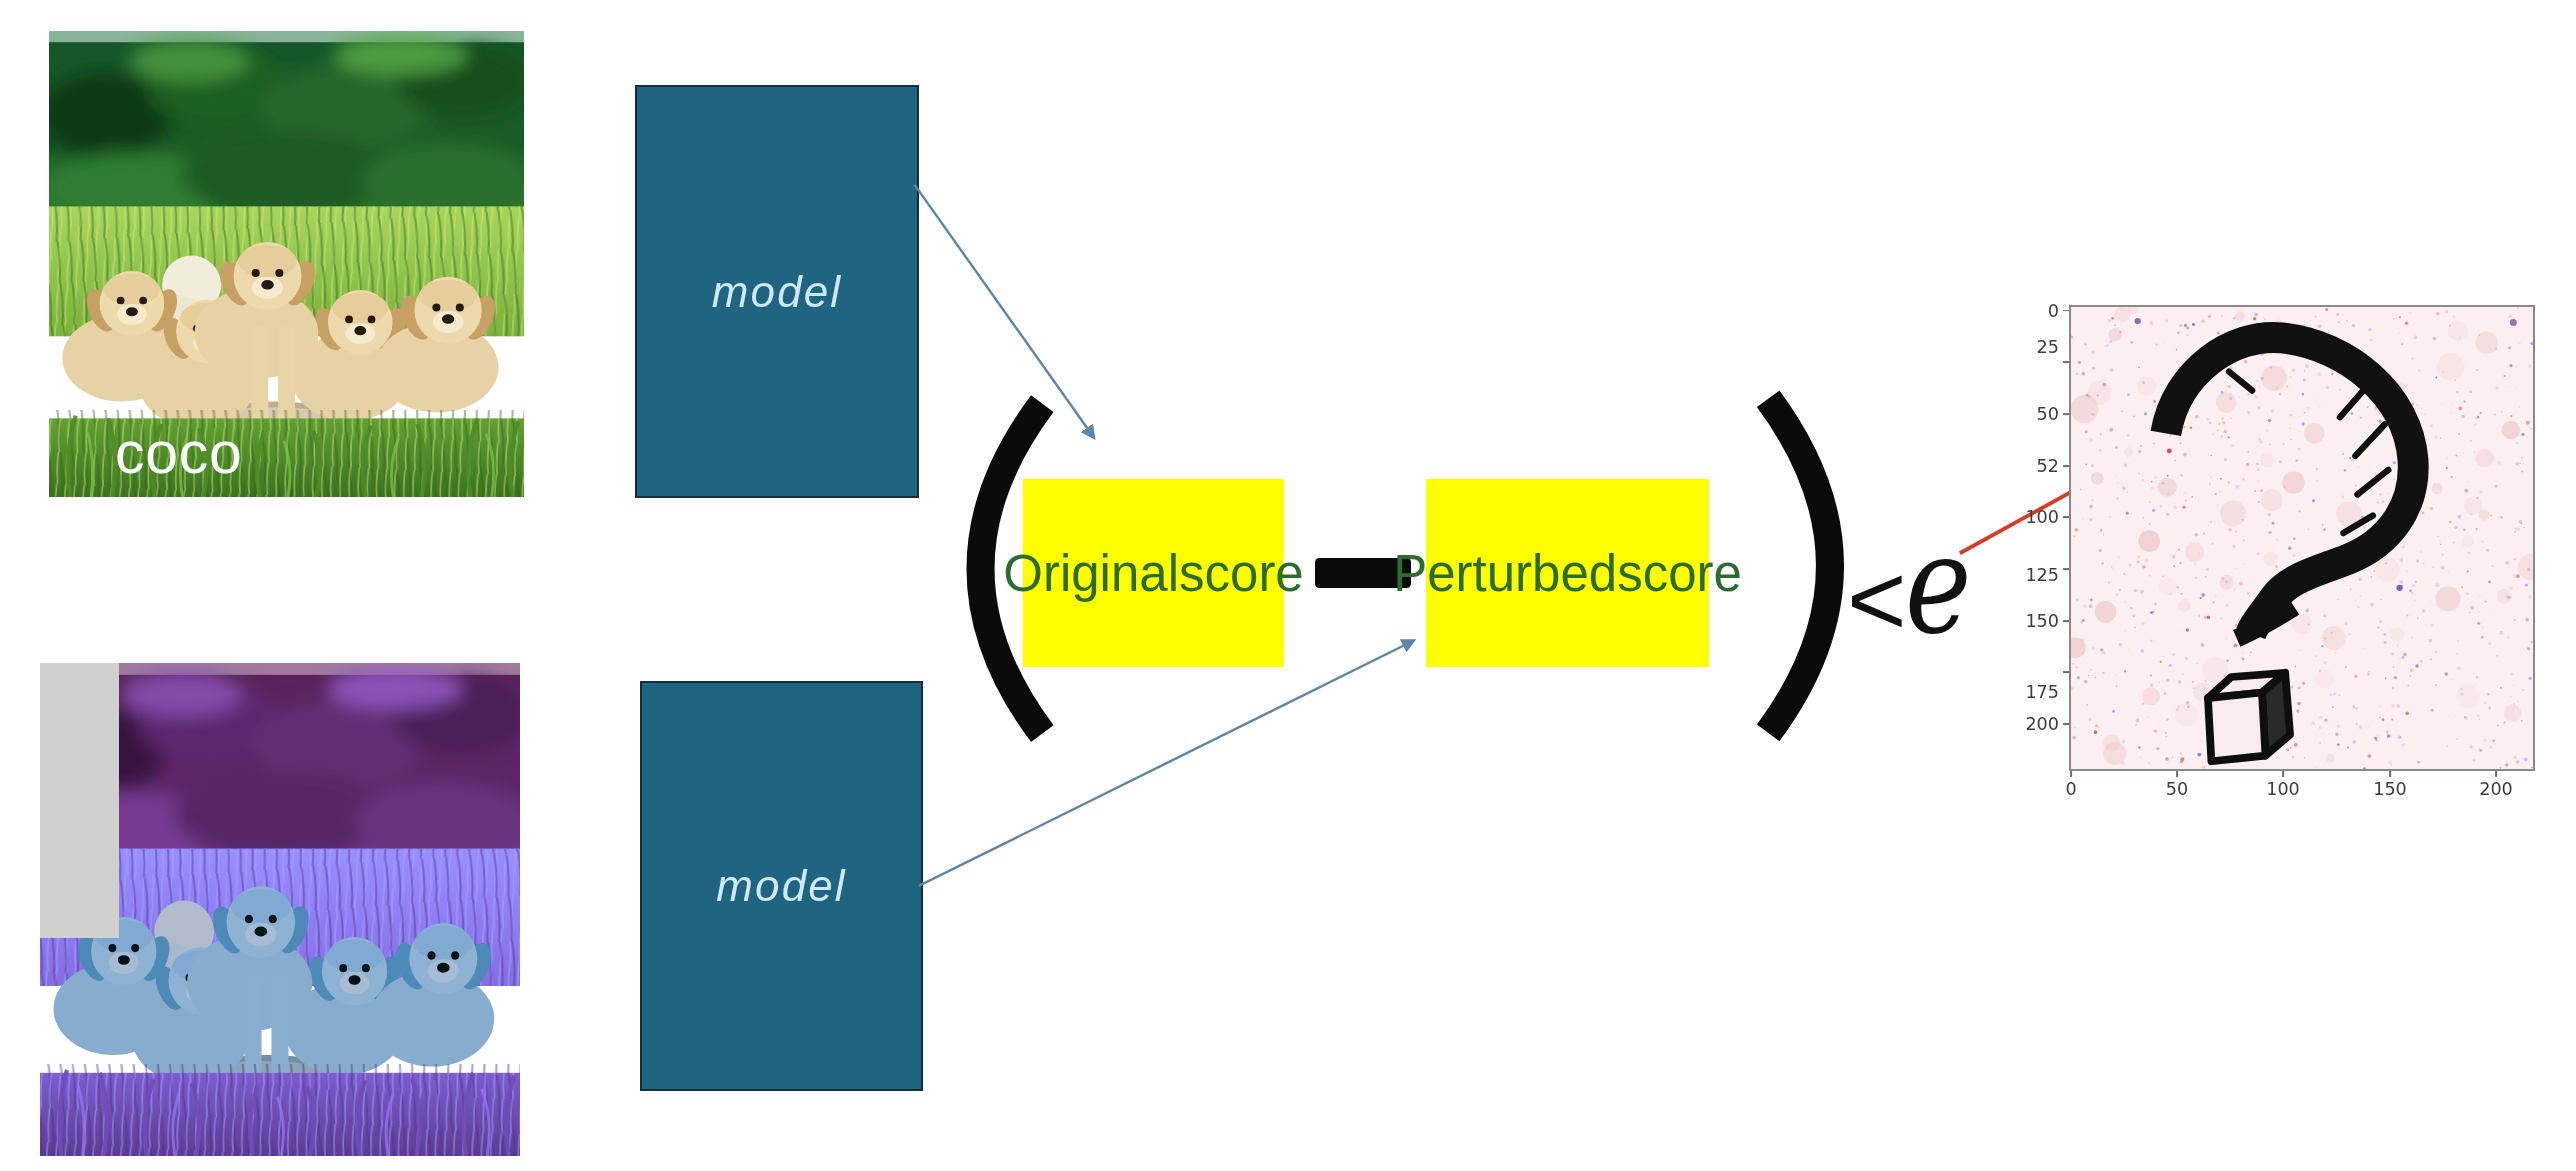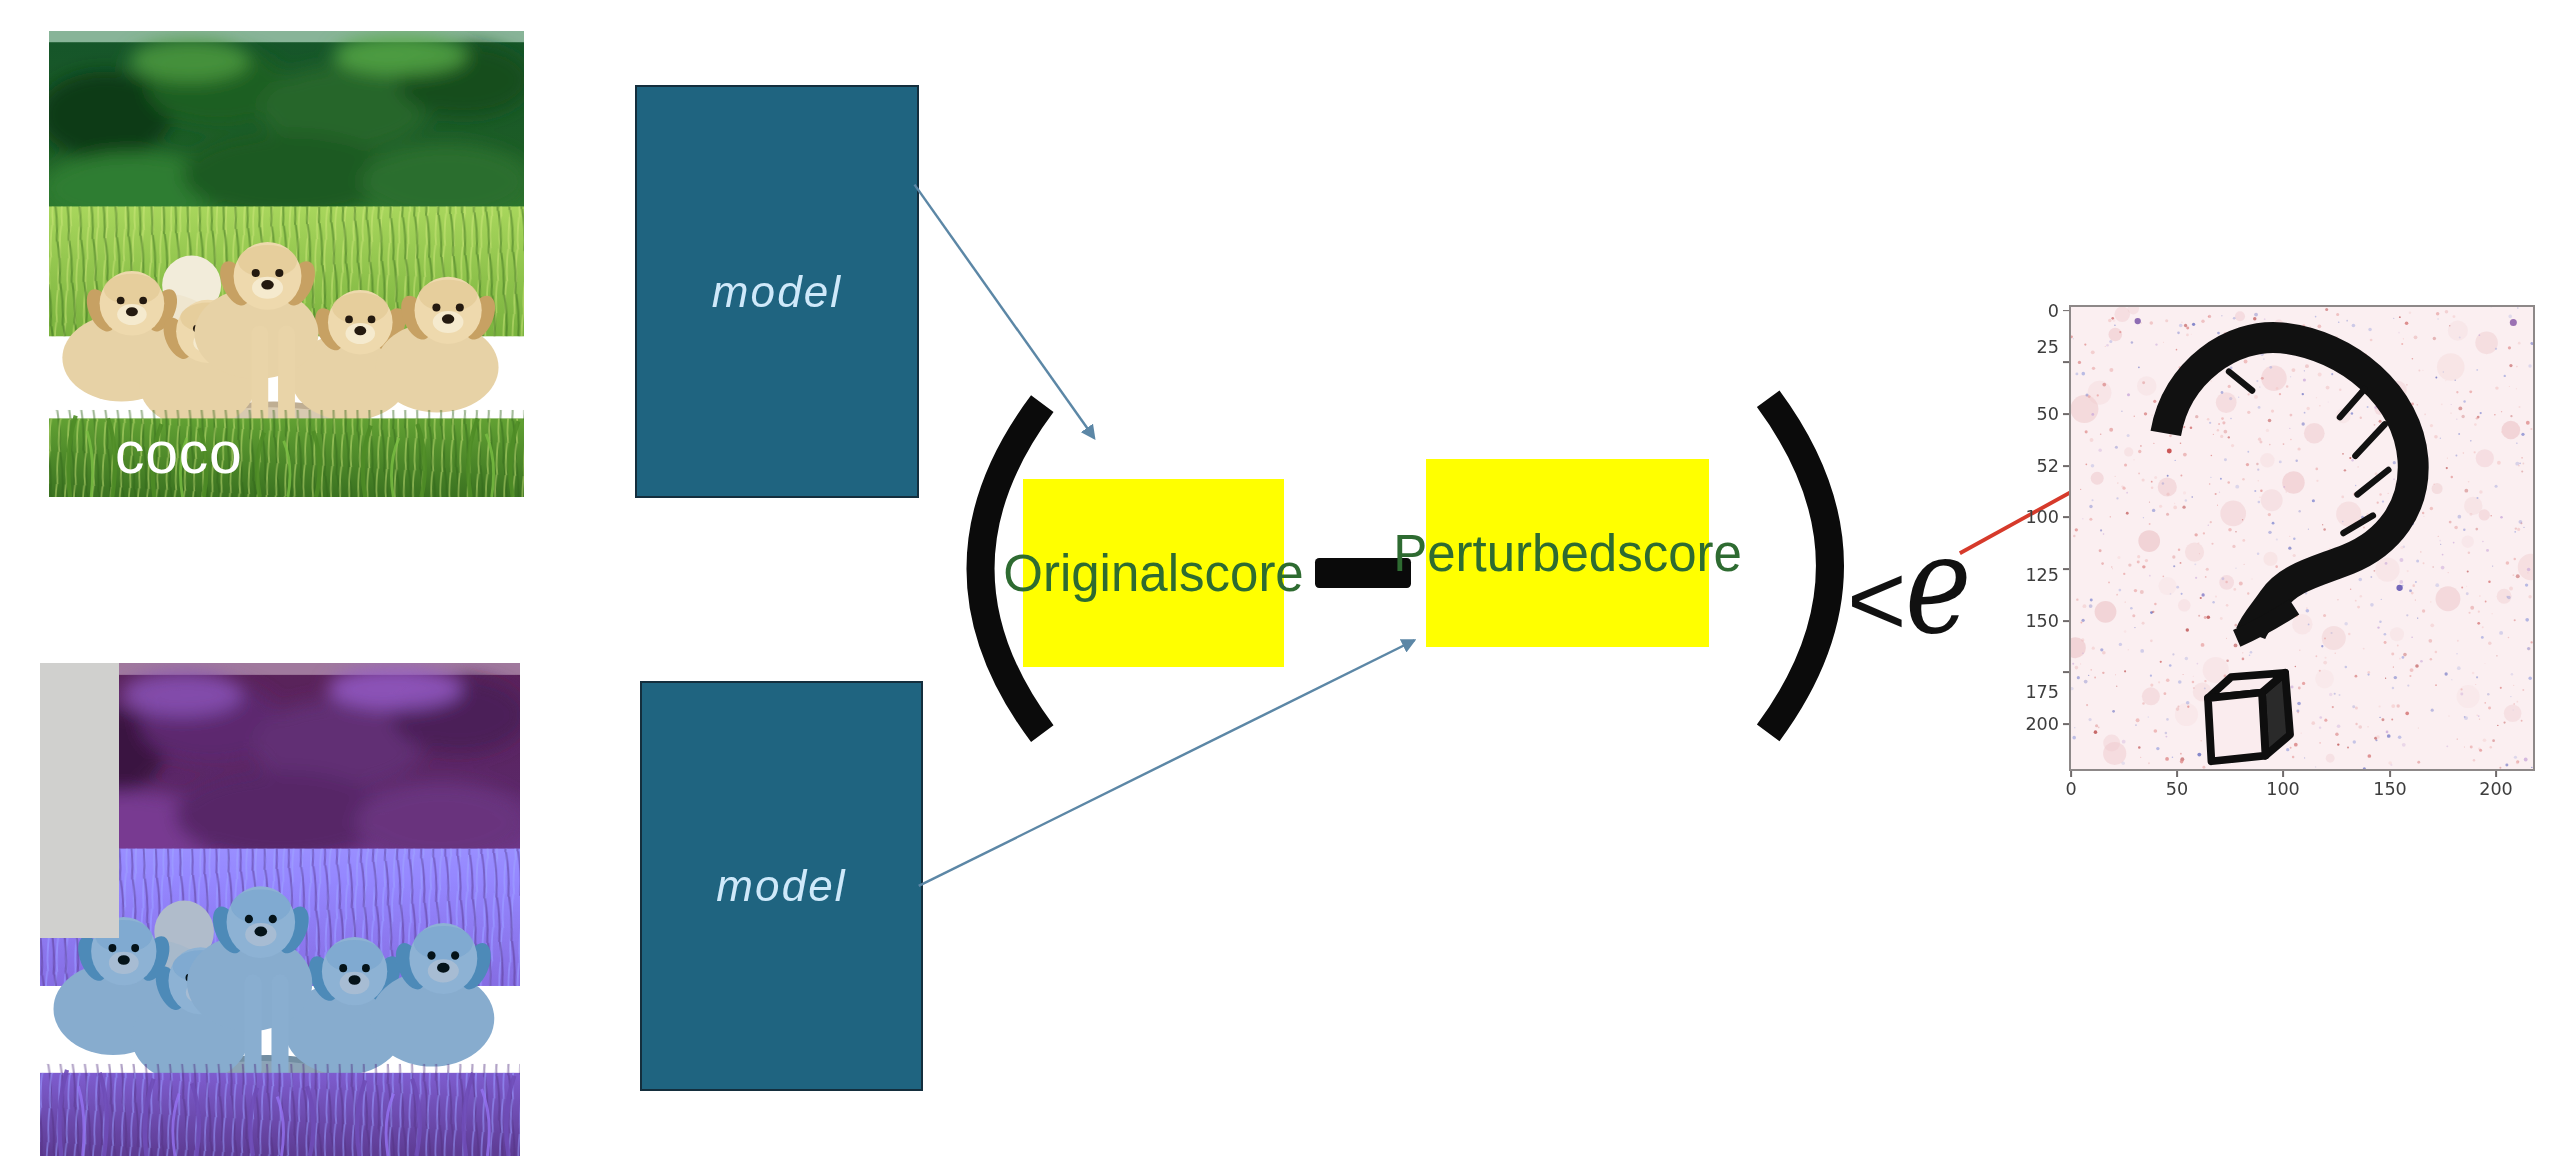--- a/index.html
+++ b/index.html
@@ -28,21 +28,21 @@
              display:flex;align-items:center;justify-content:center;font-style:italic;}
   #model-top{left:635px;top:85px;width:280px;height:409px;}
   #model-bottom{left:640px;top:681px;width:279px;height:406px;}
   .model-label{color:var(--model-text);font-size:44px;letter-spacing:2.1px;}
 
   
   .score-box{position:absolute;background:var(--score-box);color:var(--score-text);
              display:flex;flex-direction:row;align-items:center;justify-content:center;
              font-size:51px;line-height:79px;text-align:center;}
   #score-orig{left:1023px;top:479px;width:261px;height:188px;}
-  #score-pert{left:1426px;top:459px;width:283px;height:188px;}
+  #score-pert{left:1426px;top:479px;width:283px;height:188px;}
   .minus{position:absolute;left:1315px;top:558px;width:96px;height:29.5px;background:#0a0a0a;
          border-radius:4.2px;}
 
   
   .lt{position:absolute;left:1847px;top:549px;font-size:102px;line-height:1;color:#111;}
   .eps{position:absolute;left:1905px;top:516px;font-size:137px;line-height:1;color:#111;
        font-family:"DejaVu Serif",serif;font-style:italic;transform:scaleX(.82);
        transform-origin:left bottom;}
 
   

